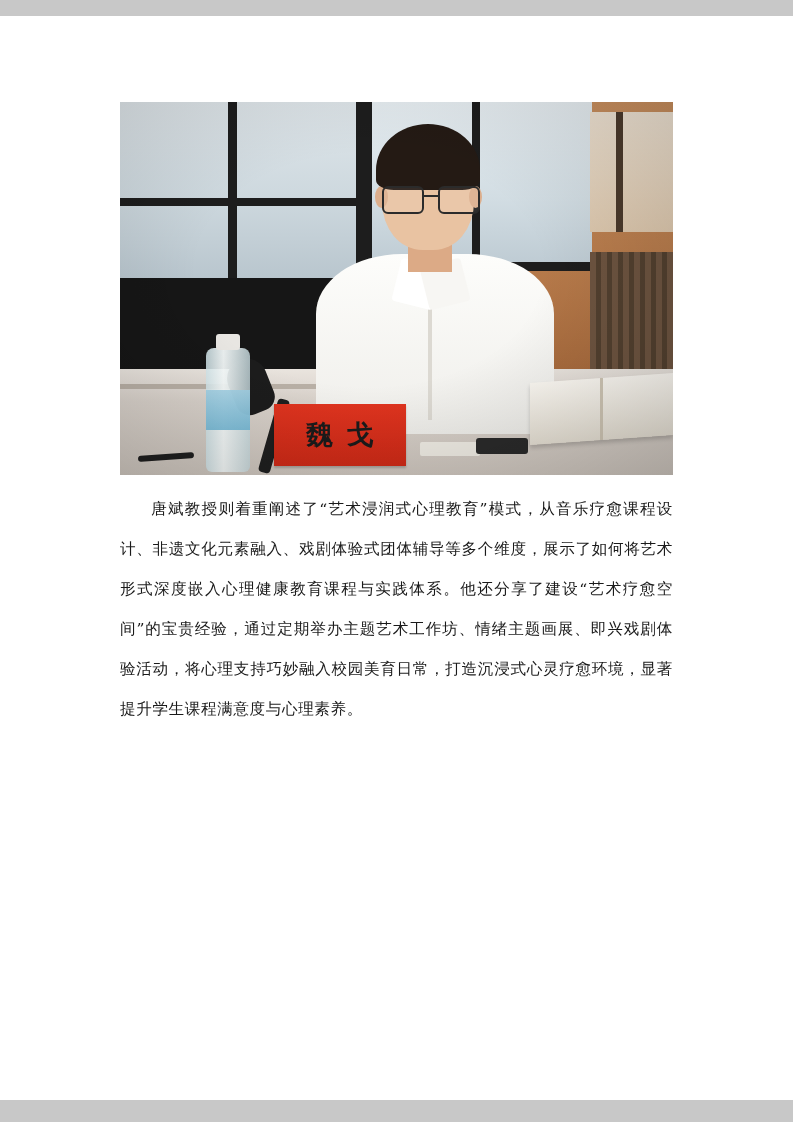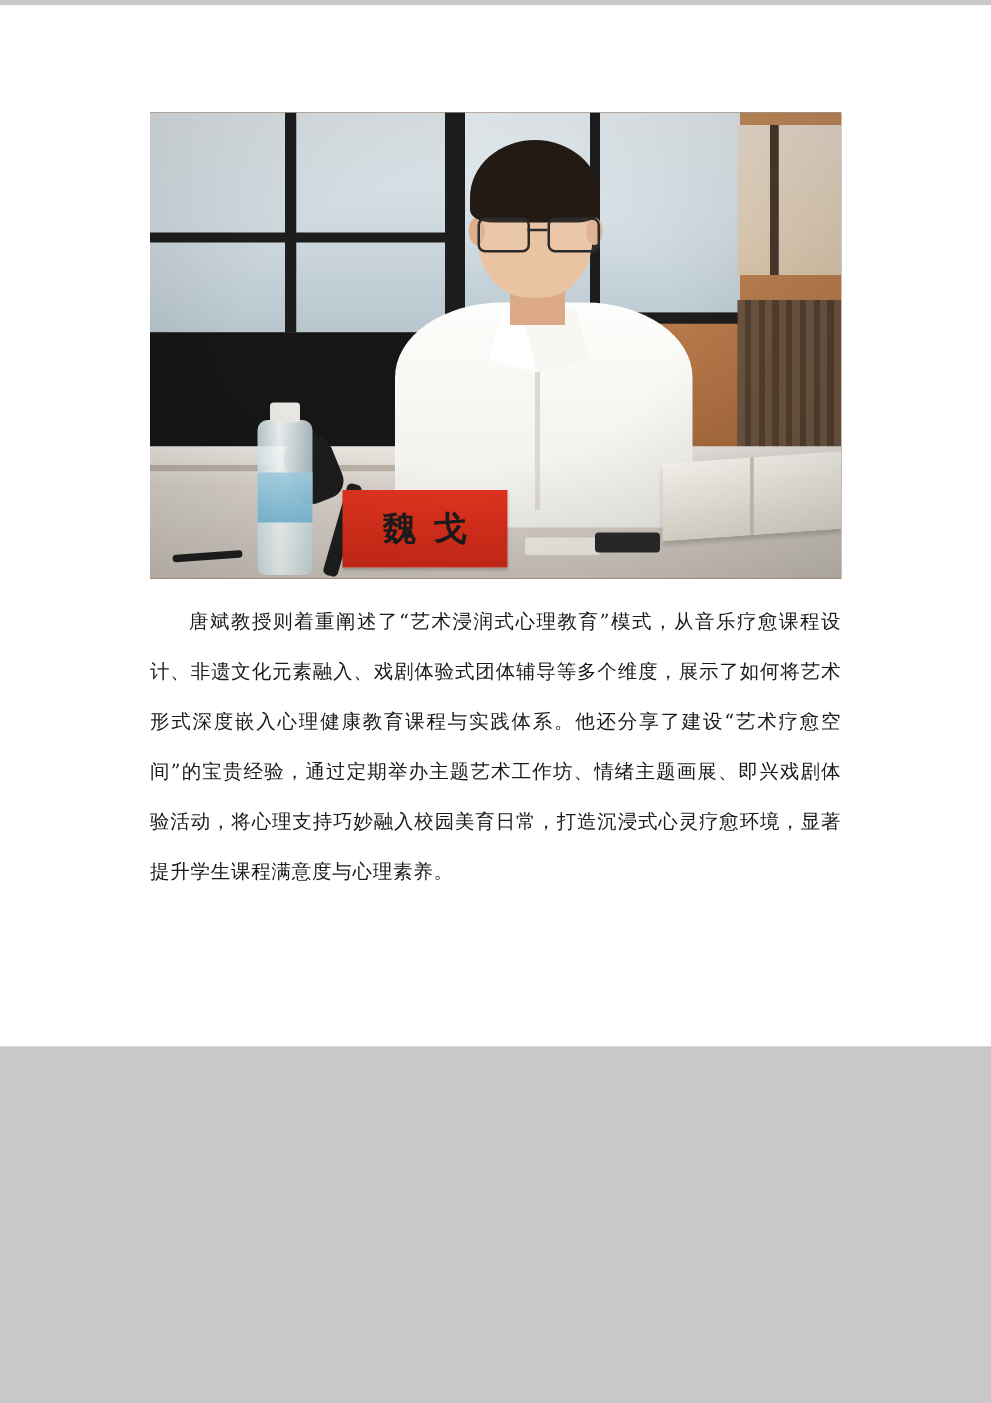--- a/index.html
+++ b/index.html
@@ -3,23 +3,23 @@
 <meta charset="utf-8">
 <style>
   html, body {
     margin: 0;
     padding: 0;
     background: #c8c8c8;
   }
   .page {
     position: relative;
     width: 793px;
-    height: 833px;
+    height: 1084px;
     background: #ffffff;
-    margin: 4px auto;
+    margin: 16px auto;
     overflow: hidden;
     box-sizing: border-box;
     padding-left: 46px;
   }
   .content {
     position: absolute;
     left: 120px;
     top: 86px;
     width: 553px;
   }

